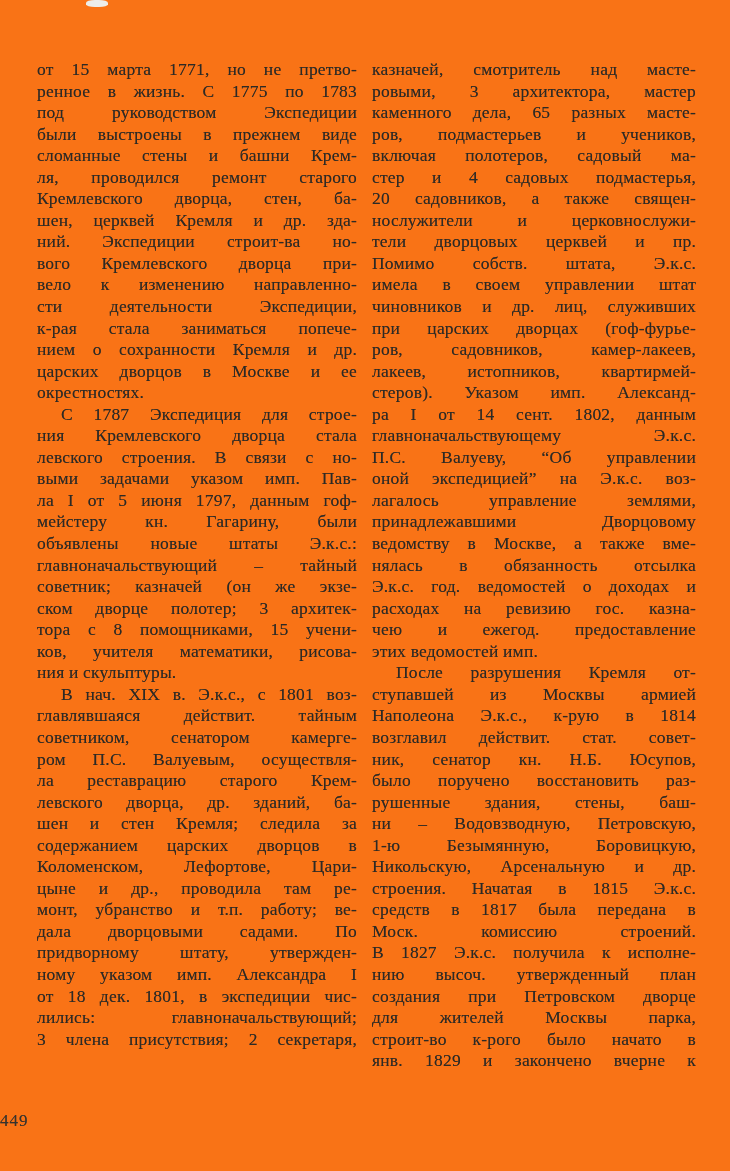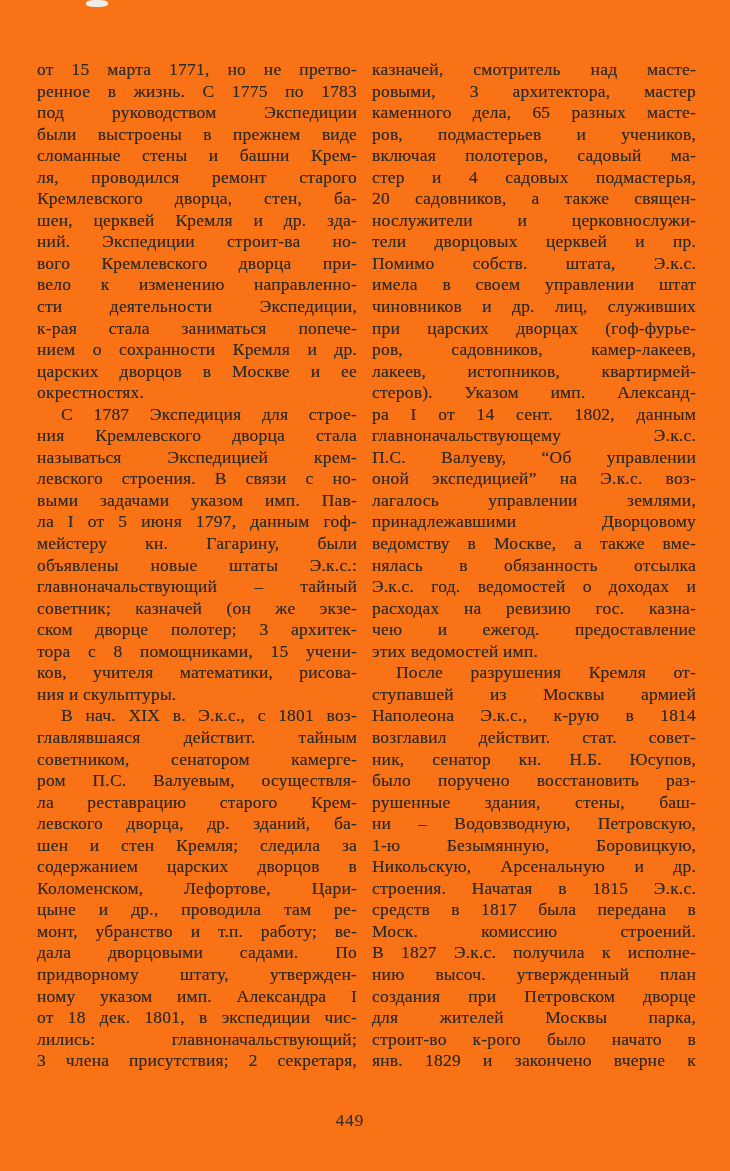--- a/index.html
+++ b/index.html
@@ -47,21 +47,20 @@
     text-align-last: left;
   }
   .line.indent {
     text-indent: 24px;
   }
   .page-number {
     position: absolute;
     top: 1111px;
     left: 0;
     width: 700px;
-    text-align: center;
     font-size: 17px;
     letter-spacing: 1px;
     color: #35332f;
     text-shadow: 0 0 0.5px rgba(44, 42, 38, 0.5);
   }
 </style>
 </head>
 <body>
 
 <div class="page">
@@ -78,21 +77,20 @@
       <div class="line">ний. Экспедиции строит-ва но-</div>
       <div class="line">вого Кремлевского дворца при-</div>
       <div class="line">вело к изменению направленно-</div>
       <div class="line">сти деятельности Экспедиции,</div>
       <div class="line">к-рая стала заниматься попече-</div>
       <div class="line">нием о сохранности Кремля и др.</div>
       <div class="line">царских дворцов в Москве и ее</div>
       <div class="line end">окрестностях.</div>
       <div class="line indent">С 1787 Экспедиция для строе-</div>
       <div class="line">ния Кремлевского дворца стала</div>
-      <div class="line">называться Экспедицией крем-</div>
       <div class="line">левского строения. В связи с но-</div>
       <div class="line">выми задачами указом имп. Пав-</div>
       <div class="line">ла I от 5 июня 1797, данным гоф-</div>
       <div class="line">мейстеру кн. Гагарину, были</div>
       <div class="line">объявлены новые штаты Э.к.с.:</div>
       <div class="line">главноначальствующий – тайный</div>
       <div class="line">советник; казначей (он же экзе-</div>
       <div class="line">ском дворце полотер; 3 архитек-</div>
       <div class="line">тора с 8 помощниками, 15 учени-</div>
       <div class="line">ков, учителя математики, рисова-</div>
@@ -129,21 +127,21 @@
       <div class="line">имела в своем управлении штат</div>
       <div class="line">чиновников и др. лиц, служивших</div>
       <div class="line">при царских дворцах (гоф-фурье-</div>
       <div class="line">ров, садовников, камер-лакеев,</div>
       <div class="line">лакеев, истопников, квартирмей-</div>
       <div class="line">стеров). Указом имп. Александ-</div>
       <div class="line">ра I от 14 сент. 1802, данным</div>
       <div class="line">главноначальствующему Э.к.с.</div>
       <div class="line">П.С. Валуеву, “Об управлении</div>
       <div class="line">оной экспедицией” на Э.к.с. воз-</div>
-      <div class="line">лагалось управлении землями,</div>
+      <div class="line">лагалось управление землями,</div>
       <div class="line">принадлежавшими Дворцовому</div>
       <div class="line">ведомству в Москве, а также вме-</div>
       <div class="line">нялась в обязанность отсылка</div>
       <div class="line">Э.к.с. год. ведомостей о доходах и</div>
       <div class="line">расходах на ревизию гос. казна-</div>
       <div class="line">чею и ежегод. предоставление</div>
       <div class="line end">этих ведомостей имп.</div>
       <div class="line indent">После разрушения Кремля от-</div>
       <div class="line">ступавшей из Москвы армией</div>
       <div class="line">Наполеона Э.к.с., к-рую в 1814</div>

